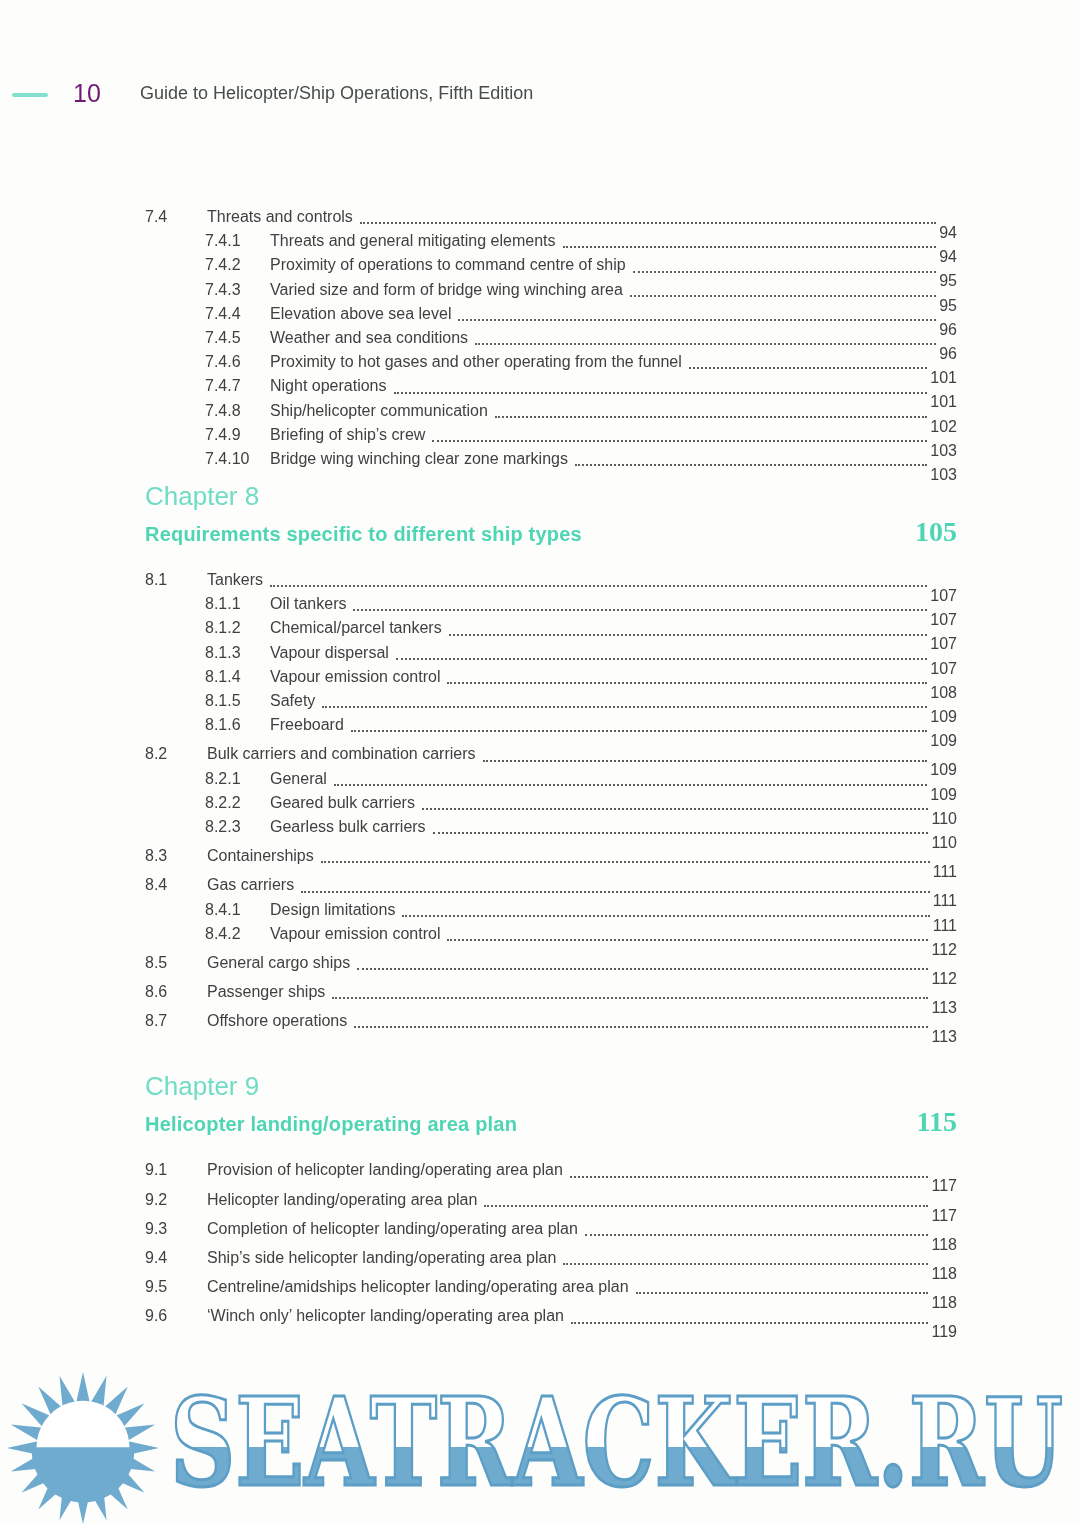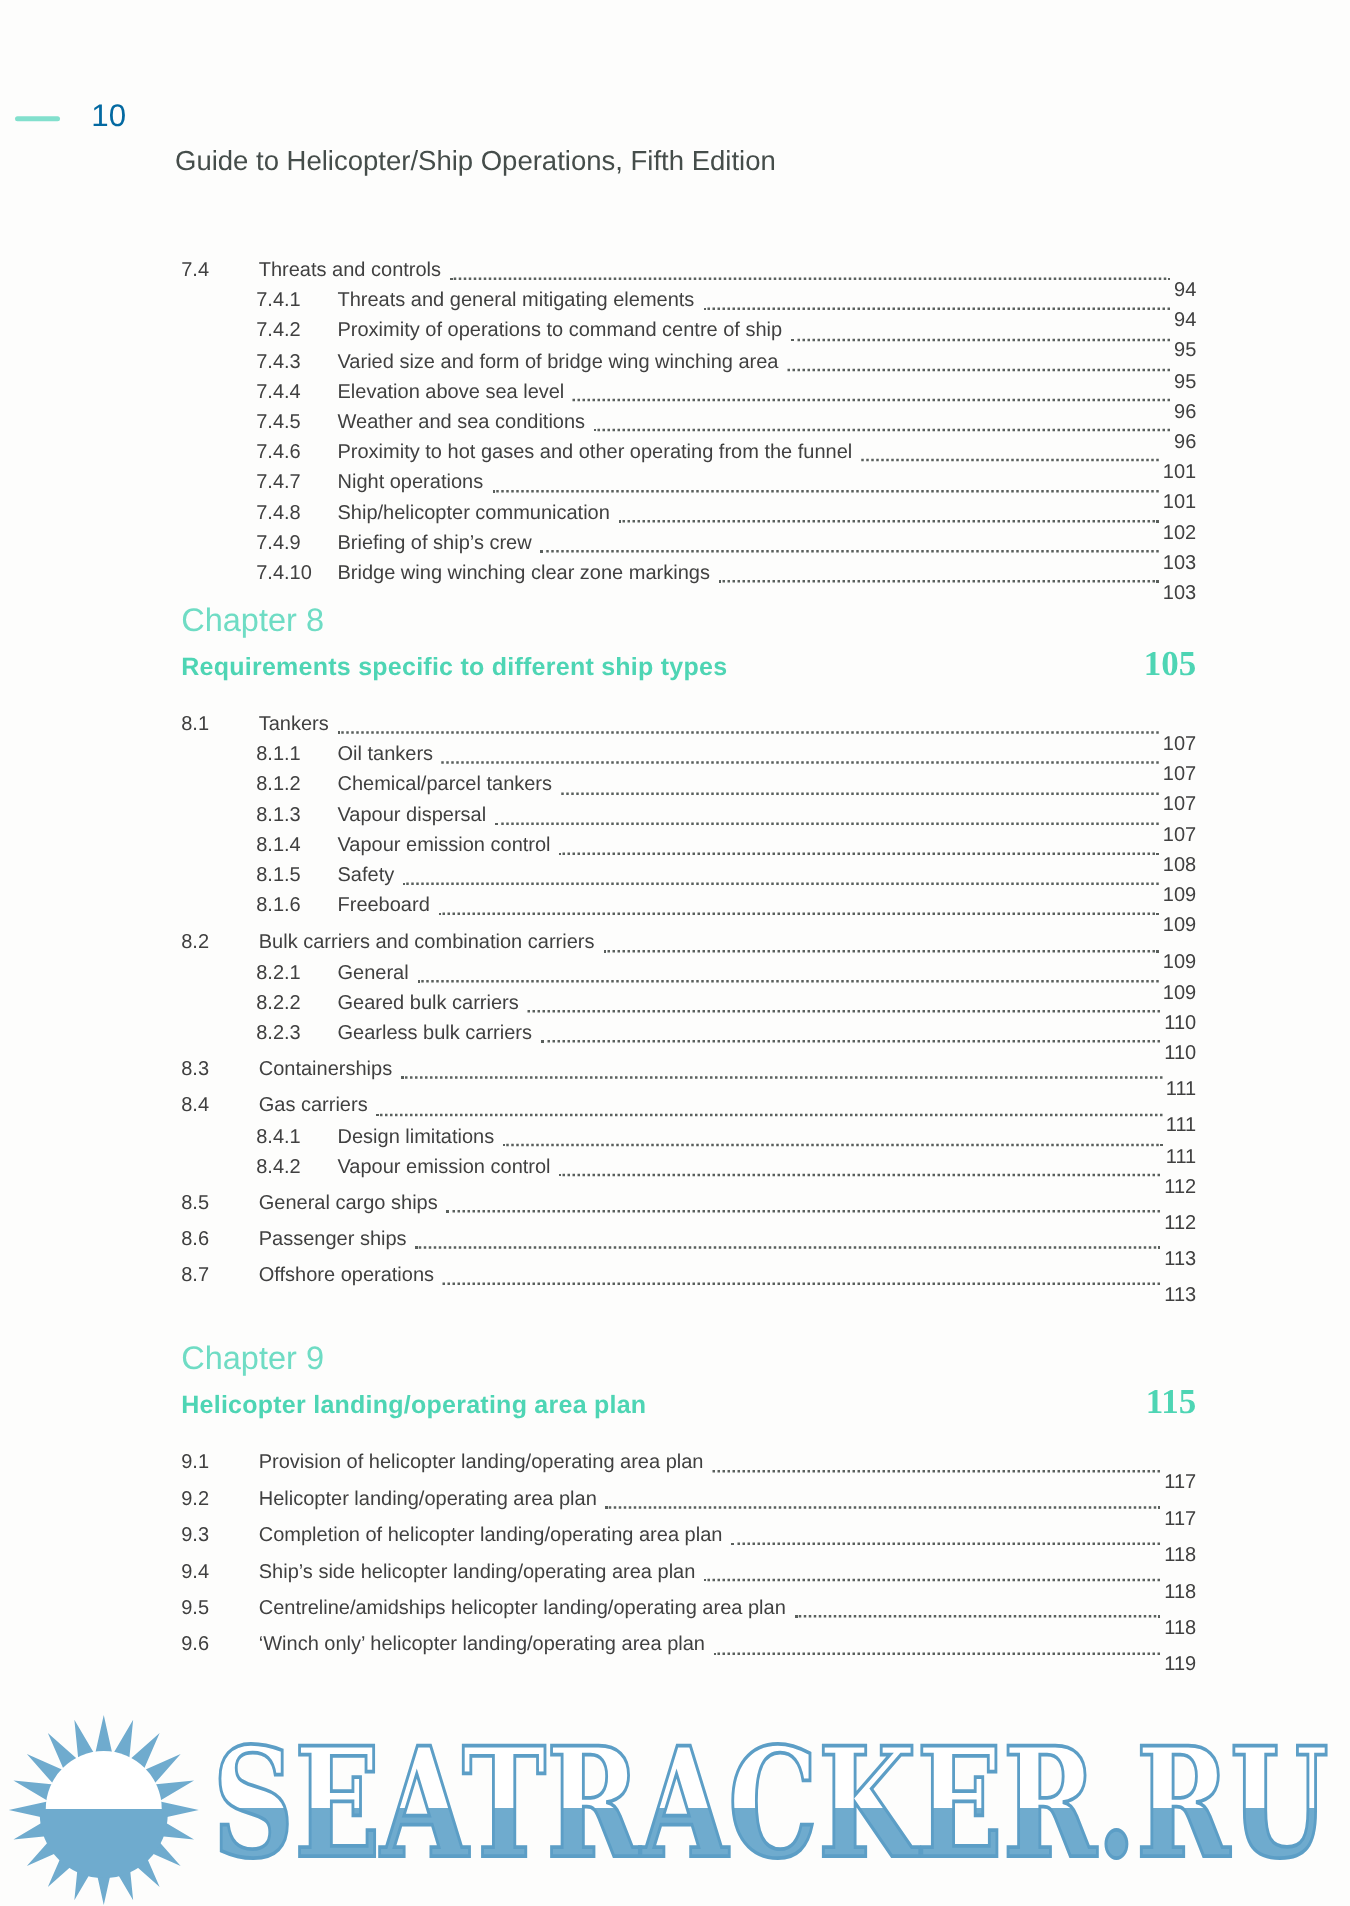--- a/index.html
+++ b/index.html
@@ -7,22 +7,22 @@
     position:relative;
     width:1080px;height:1525px;
     background:#fdfdfc;
     overflow:hidden;
     font-family:"Liberation Sans",sans-serif;
     color:#3b433f;
   }
   
   .hdr{position:absolute;top:78px;left:0;right:0;height:34px;}
   .hdr-rule{position:absolute;left:12px;top:15px;width:36px;height:3.5px;background:#82e0cd;border-radius:2px;}
-  .hdr-pagenum{position:absolute;left:73px;top:0;font-size:25px;line-height:30px;color:#0369a1;}
-  .hdr-title{position:absolute;left:140px;top:0;font-size:22px;line-height:30px;color:#454d4a;margin-top:36px;}
+  .hdr-pagenum{position:absolute;left:73px;top:0;font-size:25px;line-height:30px;color:#701a75;}
+  .hdr-title{position:absolute;left:140px;top:0;font-size:18px;line-height:30px;color:#454d4a;}
   
   .content{position:absolute;top:200px;left:145px;width:812px;}
   .rows{display:flex;flex-direction:column;}
   .row{display:flex;height:24.2px;line-height:24.2px;font-size:16px;color:#404040;align-items:center;}
   .row.lvl1{margin-top:5px;}
   .row.sub{padding-left:60px;}
   .row .num{flex:0 0 62px;}
   .row.sub .num{flex:0 0 65px;}
   .row .title{flex:0 1 auto;white-space:nowrap;}
   .row .leader{flex:1 1 10px;min-width:10px;border-bottom:2.6px dotted #595f5c;align-self:flex-end;margin:0 3px 5px 7px;}

